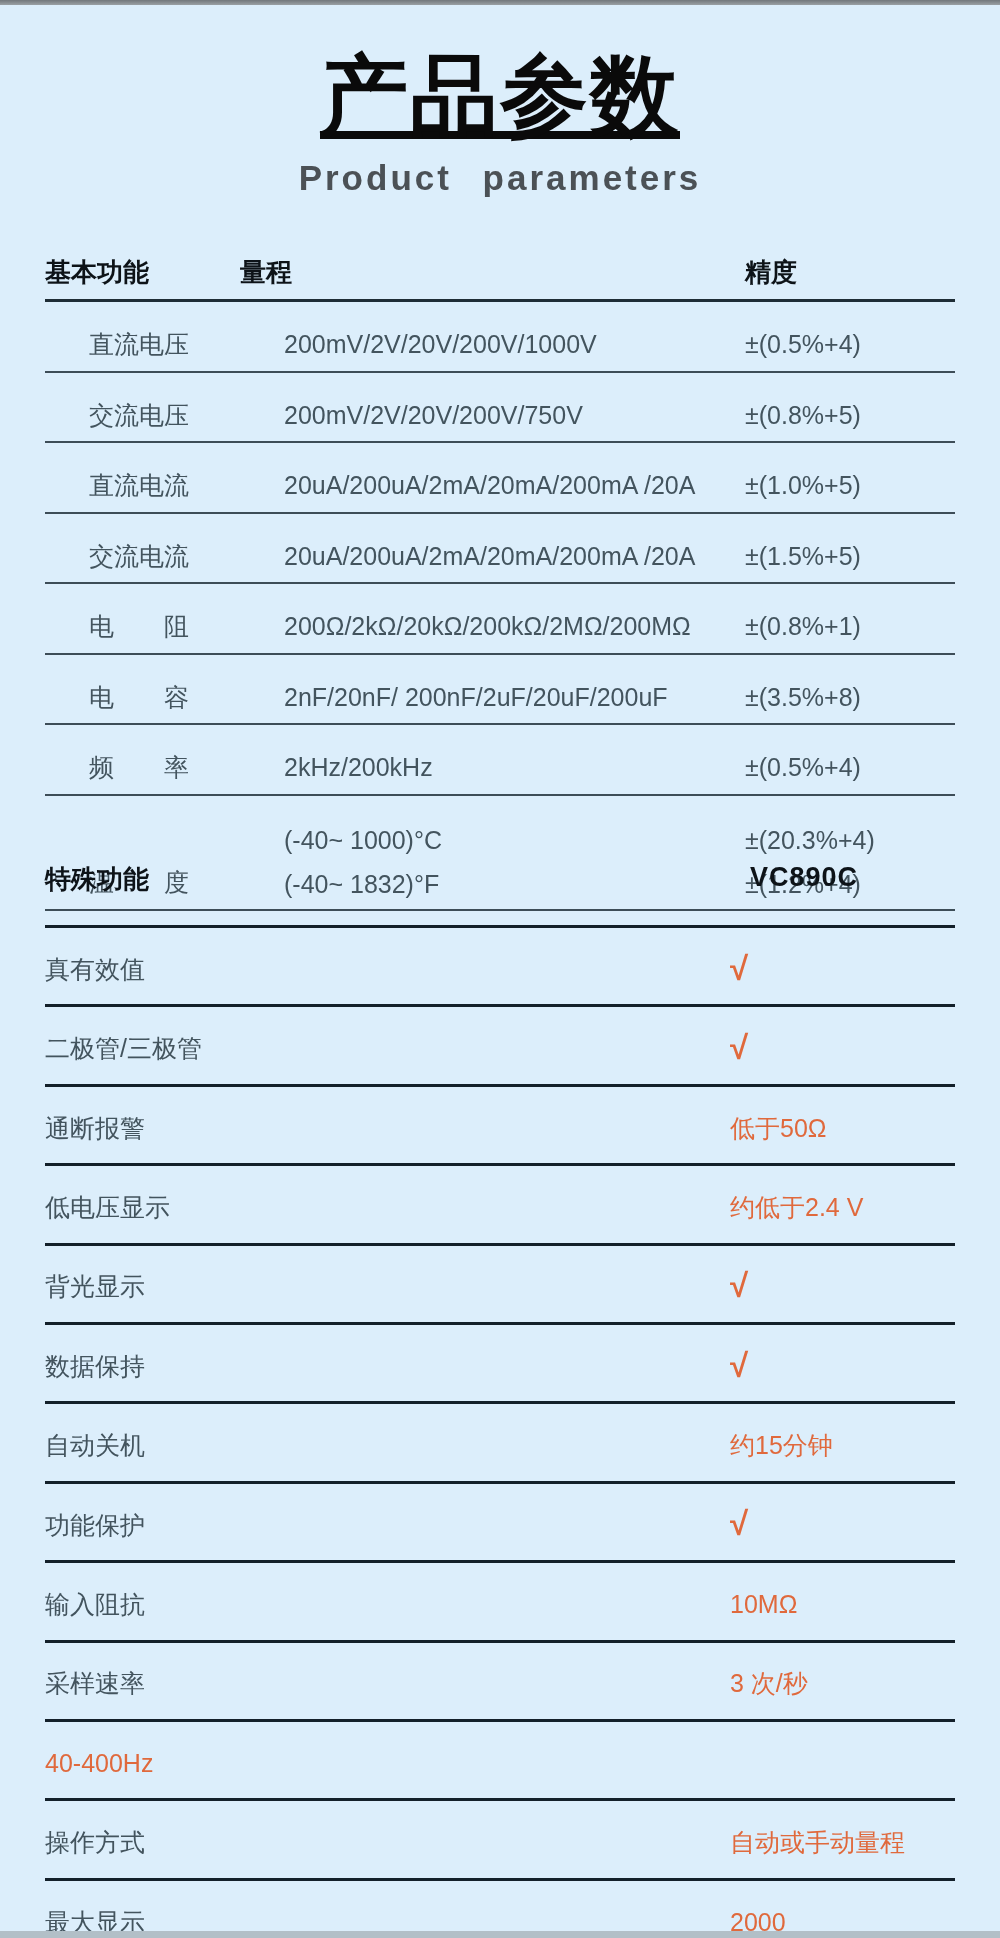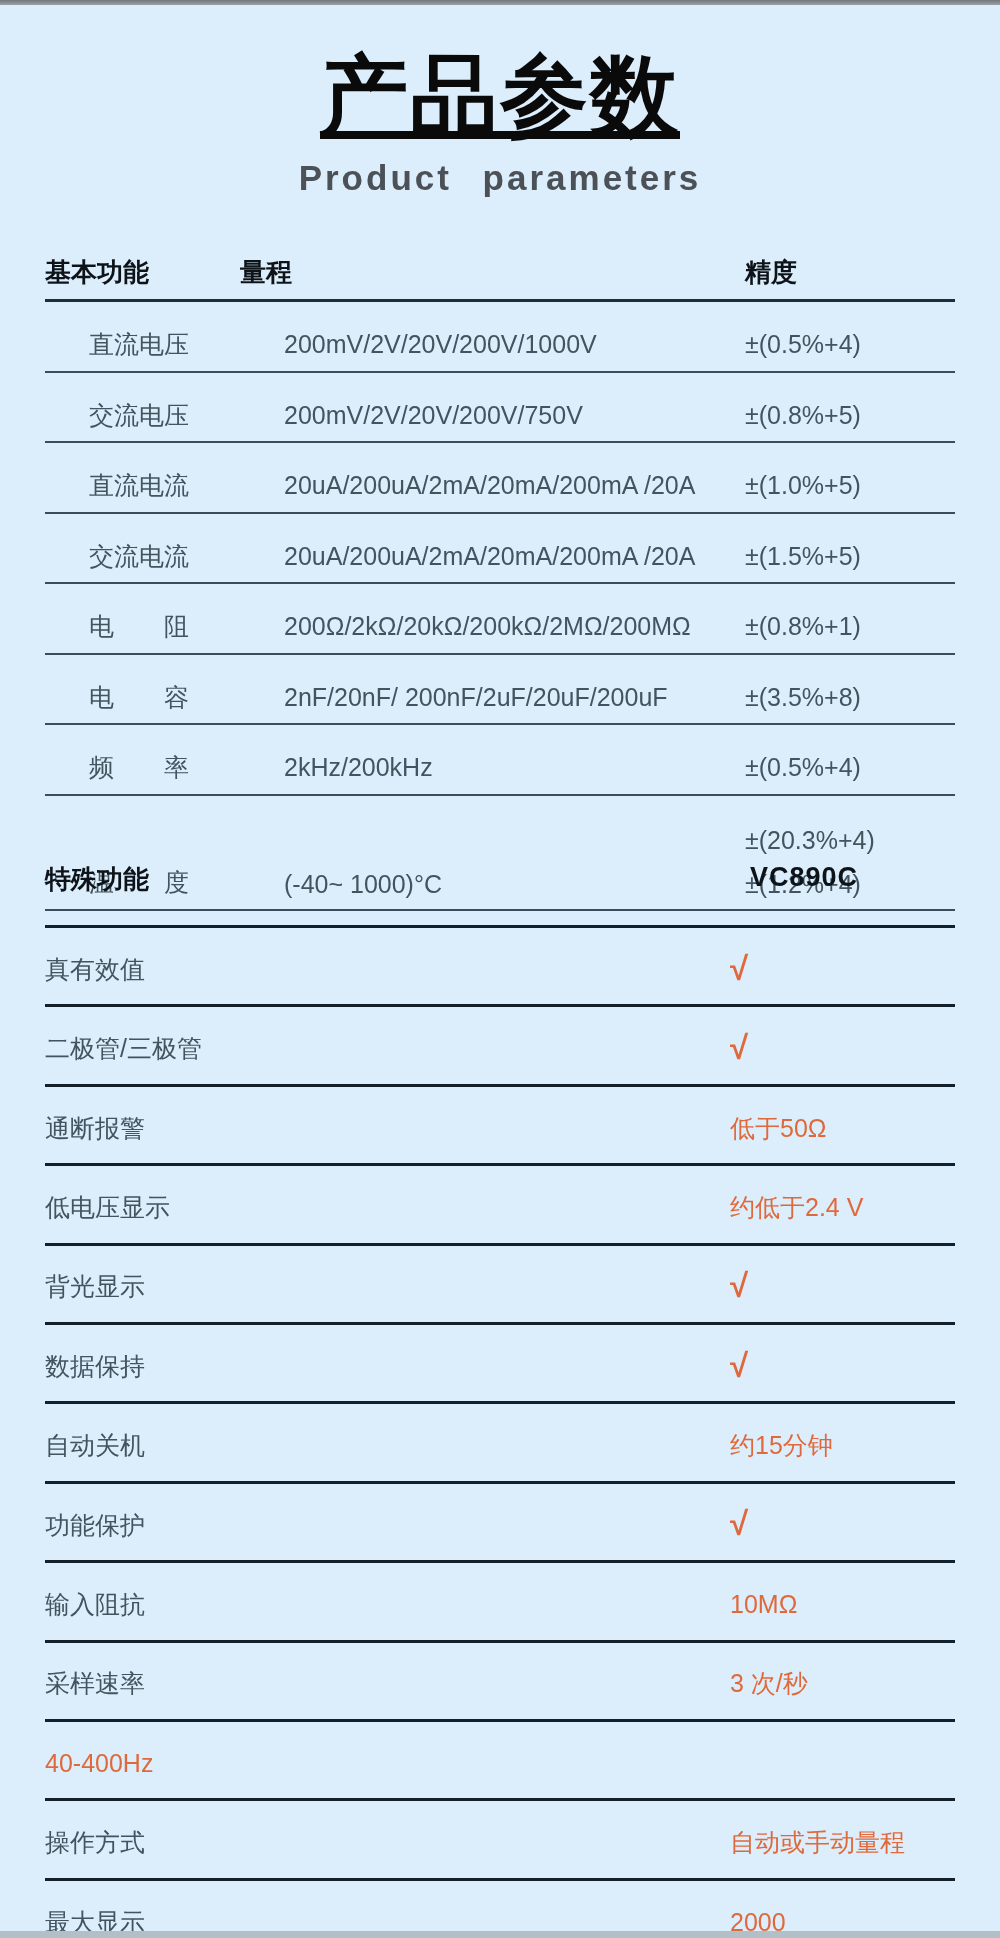--- a/index.html
+++ b/index.html
@@ -112,20 +112,21 @@
     <div class="row">
       <div class="col-label">频　　率</div>
       <div class="col-range">2kHz/200kHz</div>
       <div class="col-prec">±(0.5%+4)</div>
     </div>
 
     <div class="row double">
       <div class="col-label">温　　度</div>
       <div class="col-range dcol">
         <div class="dline">(-40~ 1000)°C</div>
+        <div class="dline">(-40~ 1832)°F</div>
       </div>
       <div class="col-prec dcol">
         <div class="dline">±(20.3%+4)</div>
         <div class="dline">±(1.2%+4)</div>
       </div>
     </div>
   </div>
 
   <div class="tbl tbl-special">
     <div class="thead2">

